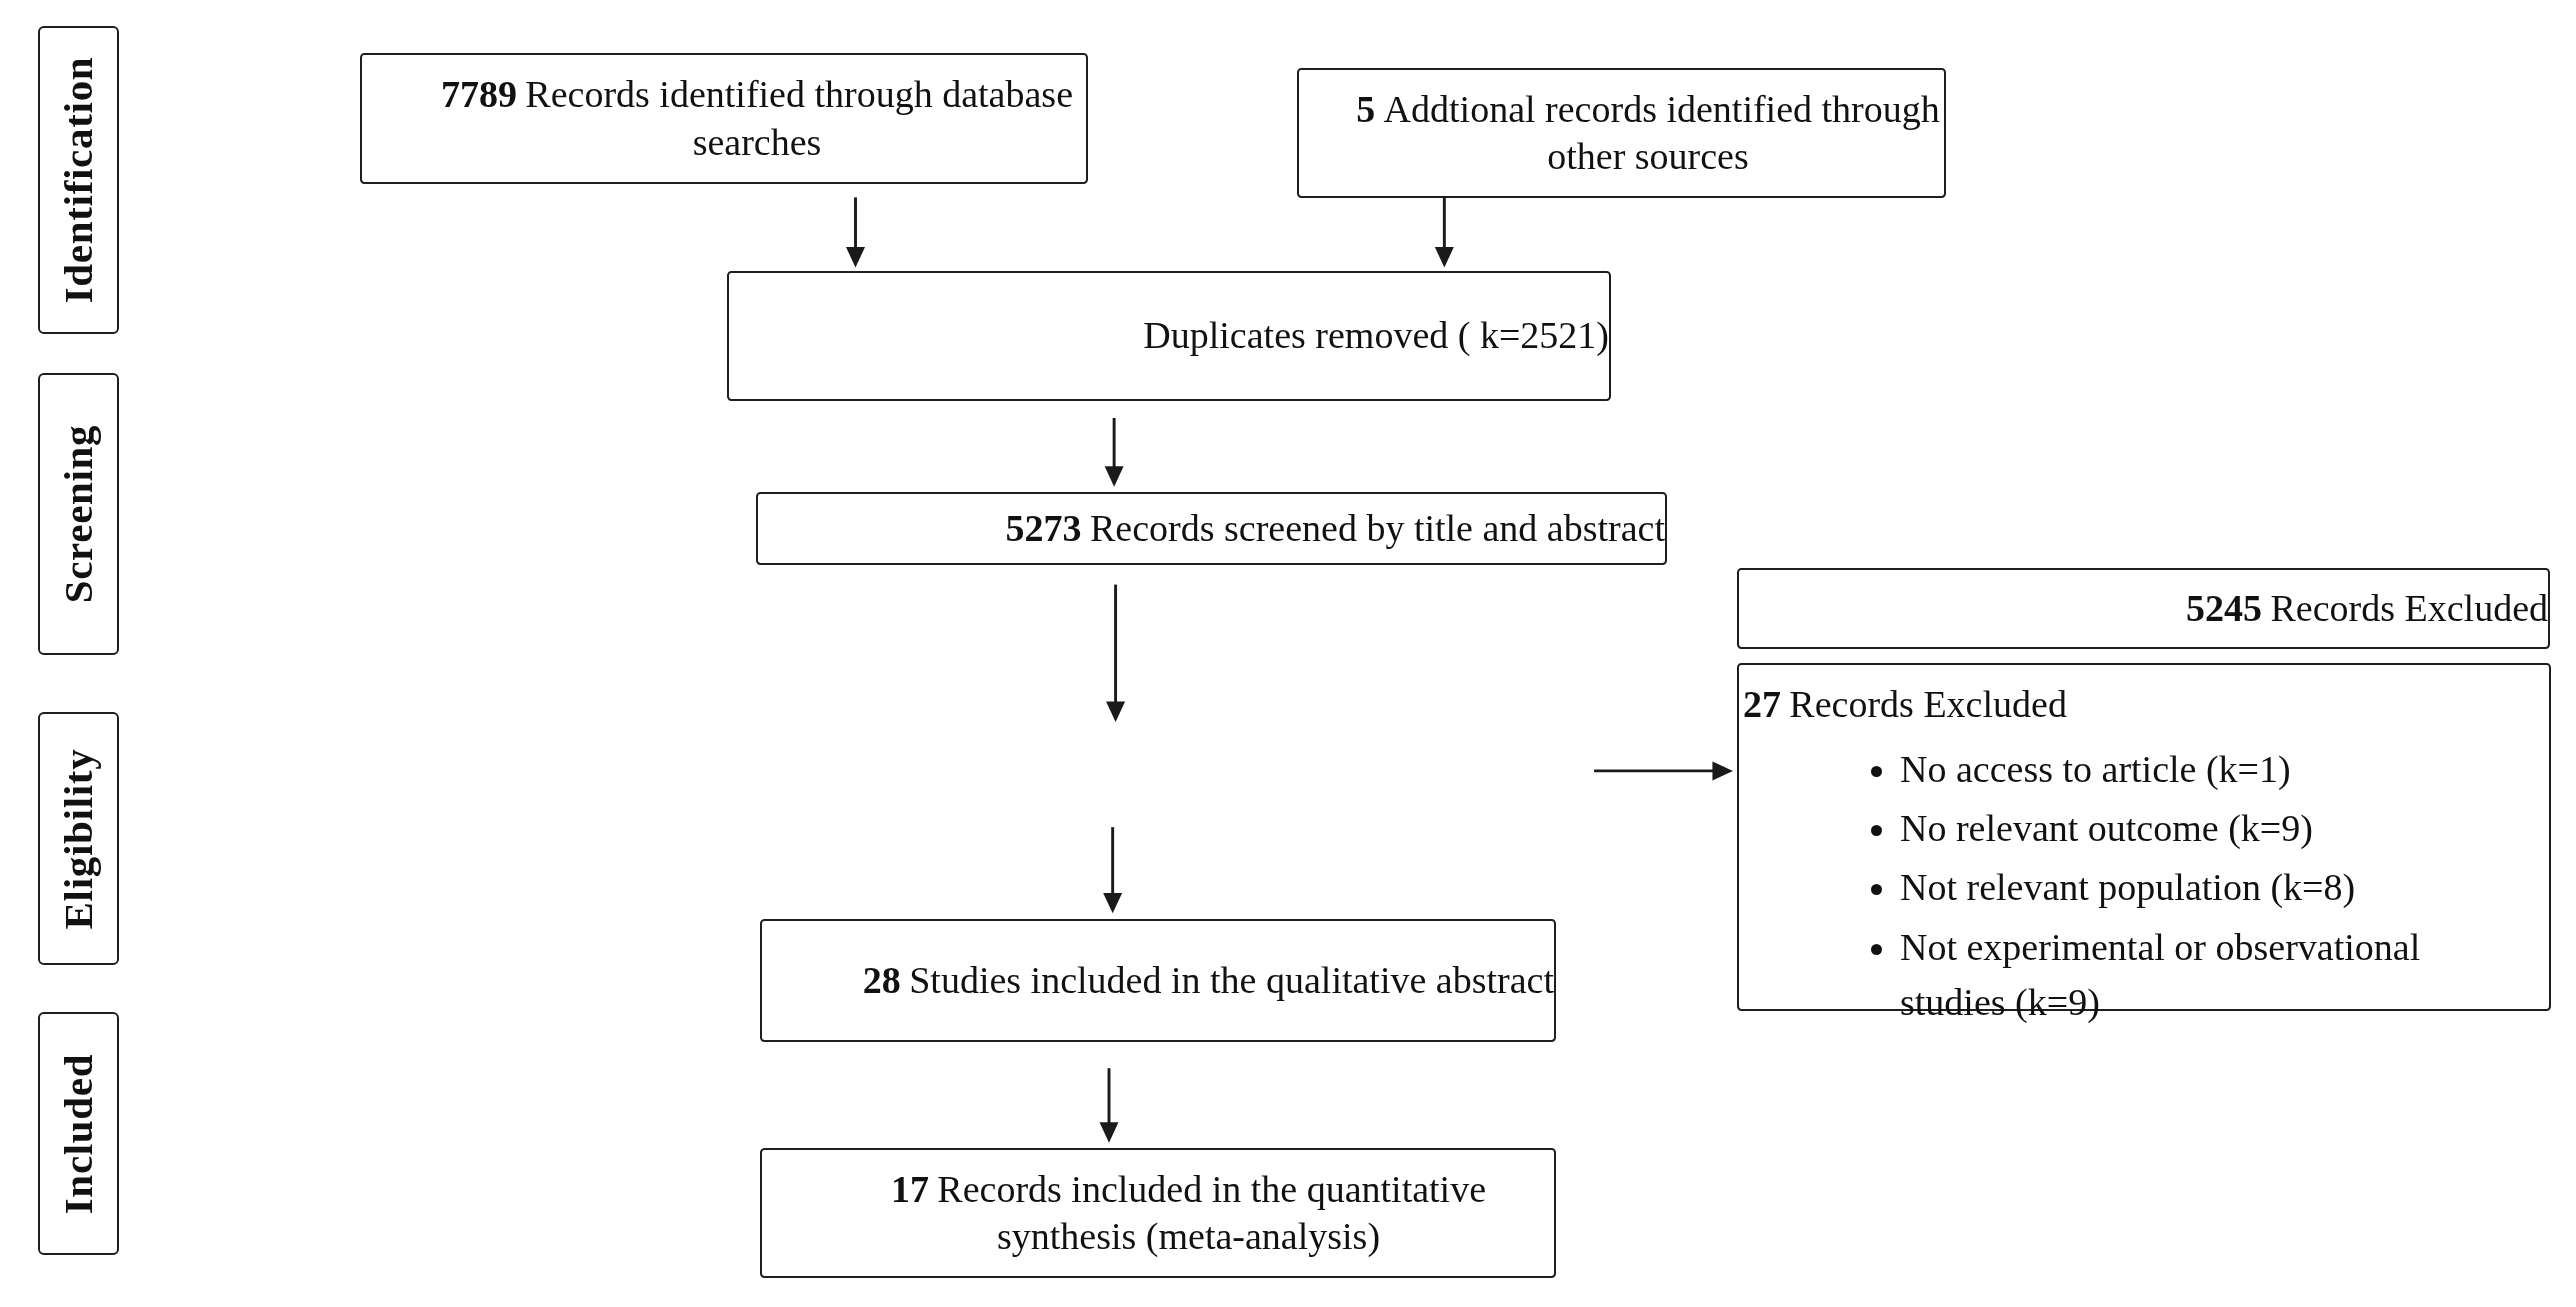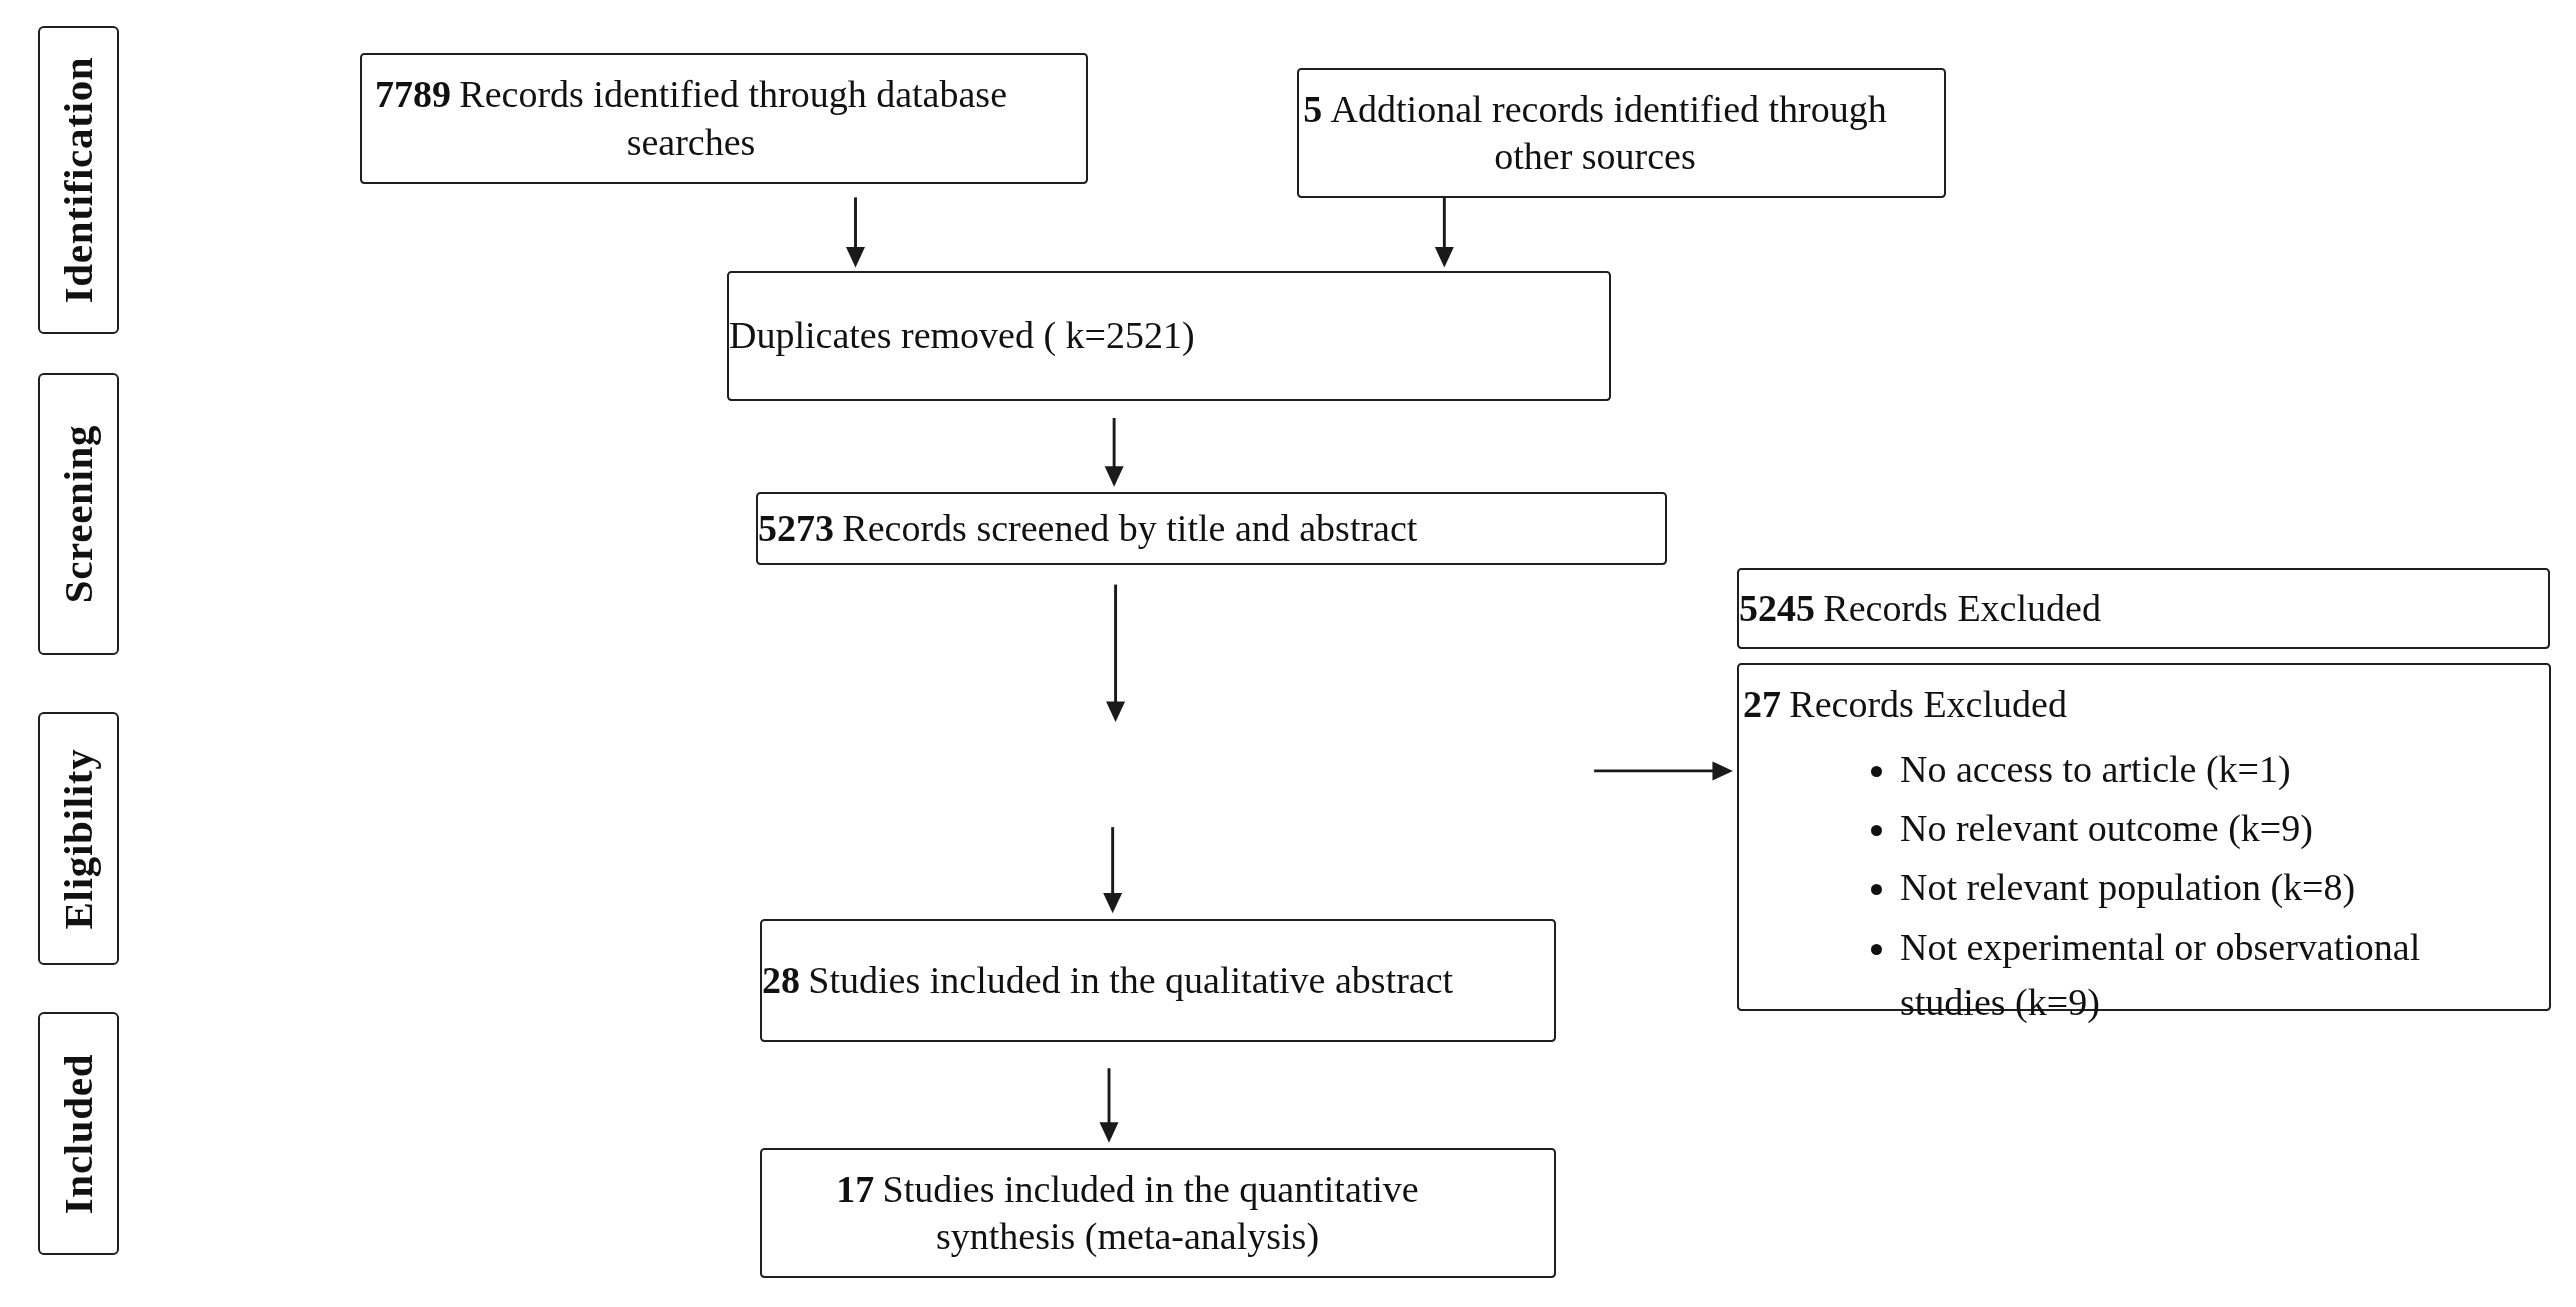--- a/index.html
+++ b/index.html
@@ -32,21 +32,21 @@
   }
 
   
   .flow-box {
     position: absolute;
     border: 2.9px solid #1f1f1f;
     border-radius: 4.4px;
     background: #ffffff;
     box-sizing: border-box;
     display: flex; flex-direction: column;
-    align-items: flex-start; justify-content: center;
+    align-items: flex-end; justify-content: center;
     text-align: center;
     font-size: 38px;
     line-height: 1.25;
   }
   .count { font-weight: bold; margin-right: 0.22em; }
   .line { display: block; }
 
   
   .flow-box.exclusions {
     align-items: flex-start;
@@ -132,21 +132,21 @@
   </div>
 
   <div class="flow-box" style="left:760px;top:919px;width:796px;height:123px;">
     <div class="line" style="max-width:716px;">
       <span class="count">28</span><span>Studies included in the qualitative abstract</span>
     </div>
   </div>
 
   <div class="flow-box" style="left:760px;top:1148px;width:796px;height:130px;">
     <div class="line" style="max-width:731px;">
-      <span class="count">17</span><span>Studies included in the quantitative synthesis (meta-analysis)</span>
+      <span class="count">17</span><span>Records included in the quantitative synthesis (meta-analysis)</span>
     </div>
   </div>
 
   <svg class="arrows" width="2576" height="1308" viewBox="0 0 3526 1790">
     <g>
       <line x1="1171" y1="270" x2="1171" y2="340"></line>
       <polygon points="1158,338 1184,338 1171,366"></polygon>
     </g>
     <g>
       <line x1="1977" y1="270" x2="1977" y2="340"></line>

